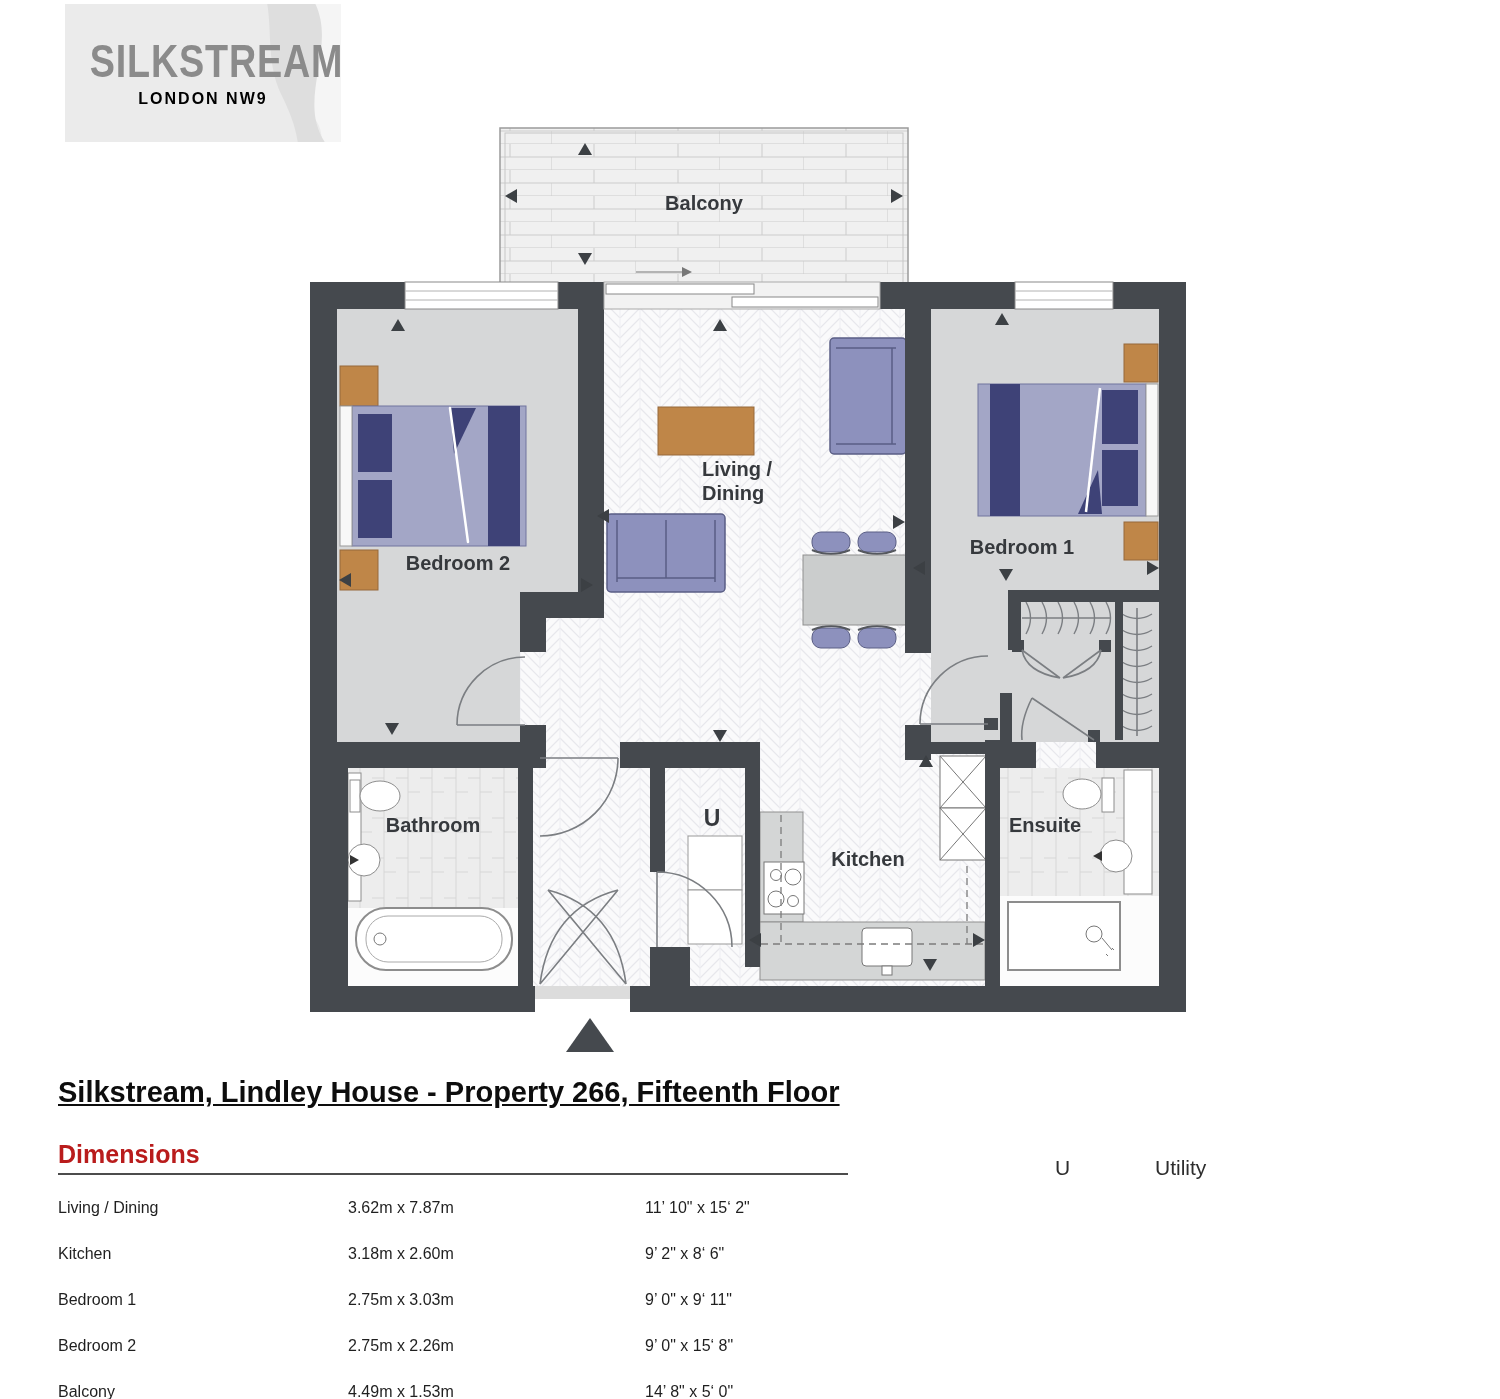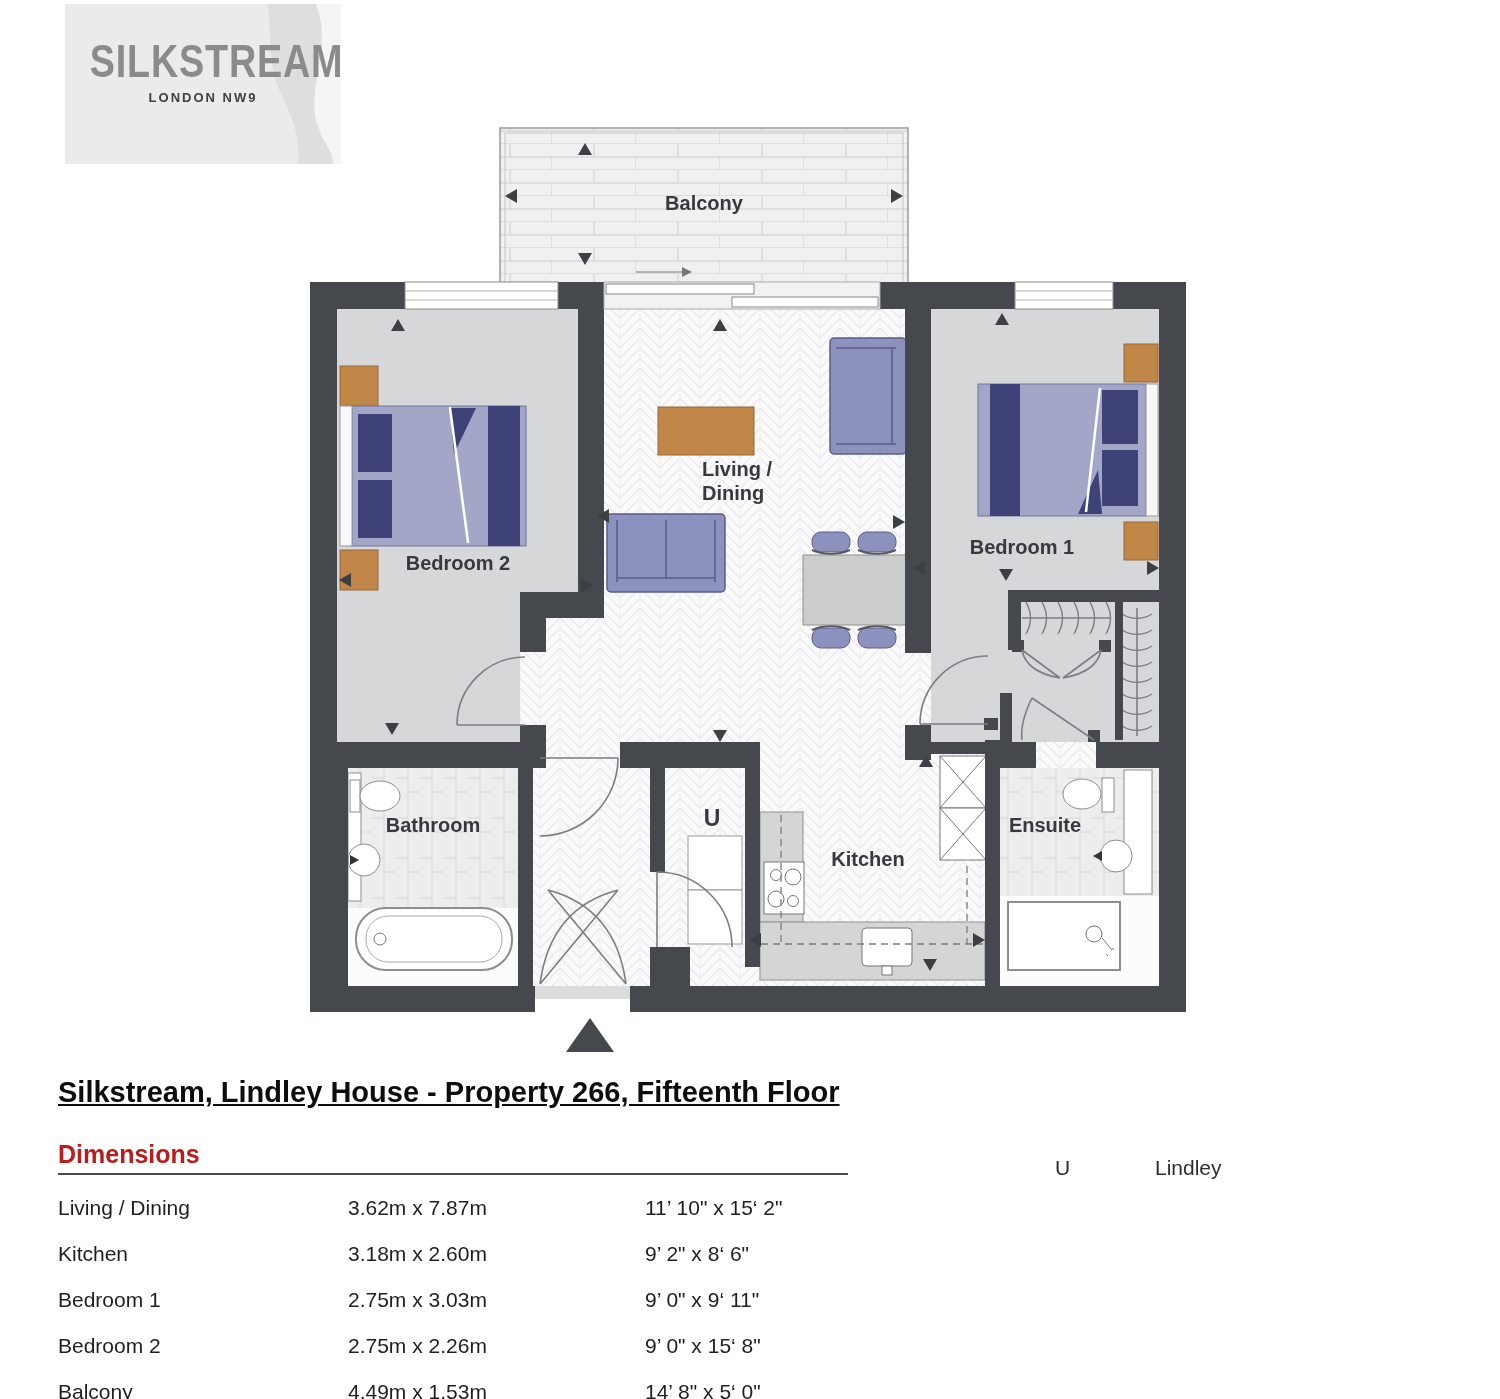--- a/index.html
+++ b/index.html
@@ -1,39 +1,39 @@
 <!DOCTYPE html>
 <html><head>
 <meta charset="utf-8">
 <style>
   html,body{margin:0;padding:0;background:#fff;}
   body{width:1500px;height:1399px;position:relative;overflow:hidden;
        font-family:"Liberation Sans",sans-serif;color:#1c1c1c;}
   .abs{position:absolute;}
 
   
-  .logo{left:65px;top:4px;width:276px;height:160px;background:#ebebeb;overflow:hidden;text-align:center;}
+  .logo{left:65px;top:4px;width:276px;height:138px;background:#ebebeb;overflow:hidden;text-align:center;}
   .logo .swirl{position:absolute;right:-30px;top:-20px;width:220px;height:220px;}
   .logo .brand{position:relative;margin-top:30px;font-size:46px;font-weight:bold;color:#8b8b8b;
                letter-spacing:1px;transform:scaleX(.82);transform-origin:center;}
-  .logo .sub{position:relative;margin-top:2px;font-size:13px;font-weight:bold;color:#404040;letter-spacing:2px;}
+  .logo .sub{position:relative;margin-top:2px;font-size:16px;font-weight:bold;color:#000000;letter-spacing:2px;}
 
   
   .plan{left:300px;top:118px;width:900px;height:940px;}
   svg text.lbl{font-family:"Liberation Sans",sans-serif;font-weight:bold;font-size:20px;fill:#36393d;}
   svg text.lbl-u{font-size:23px;}
 
   
   .title{left:58px;top:1076px;font-size:29px;font-weight:bold;color:#0d0d0d;text-decoration:underline;}
   .dims{left:58px;top:1140px;width:790px;}
   .keyblk{left:1055px;top:1140px;width:225px;}
   .sec-head{font-size:25px;font-weight:bold;color:#b91c1c;padding-bottom:4px;border-bottom:2px solid #4c4c4c;}
   .dim-rows{margin-top:10px;}
   .dim-row{display:grid;grid-template-columns:290px 297px 1fr;height:46px;align-items:center;
-           font-size:21px;color:#1f1f1f;}
+           font-size:16px;color:#1f1f1f;}
   .key-row{display:flex;margin-top:16px;font-size:21px;color:#2e2e2e;}
   .key-sym{width:100px;}
 </style>
 </head>
 <body>
 
 <div class="abs logo">
   <svg class="swirl" viewBox="0 0 220 220">
     <path d="M120 0 C 180 30, 120 90, 160 130 C 190 162, 150 200, 120 220 L 220 220 L 220 0 Z" fill="#f5f5f5"></path>
     <path d="M150 0 C 200 50, 140 110, 175 160 C 190 182, 180 205, 165 220 L 120 220 C 160 190, 150 150, 130 110 C 112 72, 125 30, 110 0 Z" fill="#dedede"></path>
@@ -346,15 +346,15 @@
       <span>Balcony</span>
       <span>4.49m x 1.53m</span>
       <span>14’ 8" x 5‘ 0"</span>
     </div>
   </div>
 </div>
 
 <div class="abs keyblk">
   <div class="key-row">
     <span class="key-sym">U</span>
-    <span>Lindley</span>
+    <span>Utility</span>
   </div>
 </div>
 
 </body></html>

